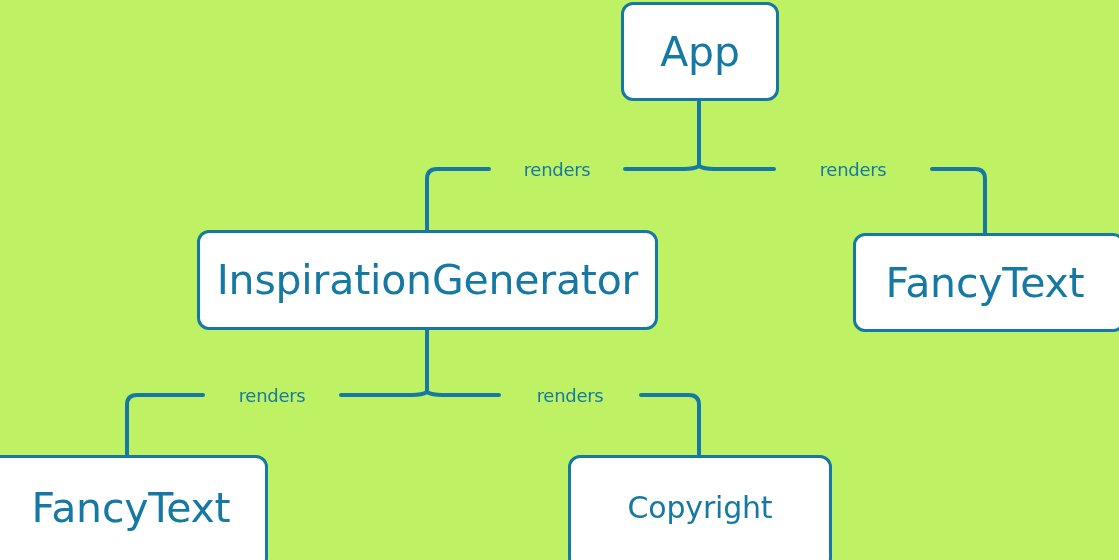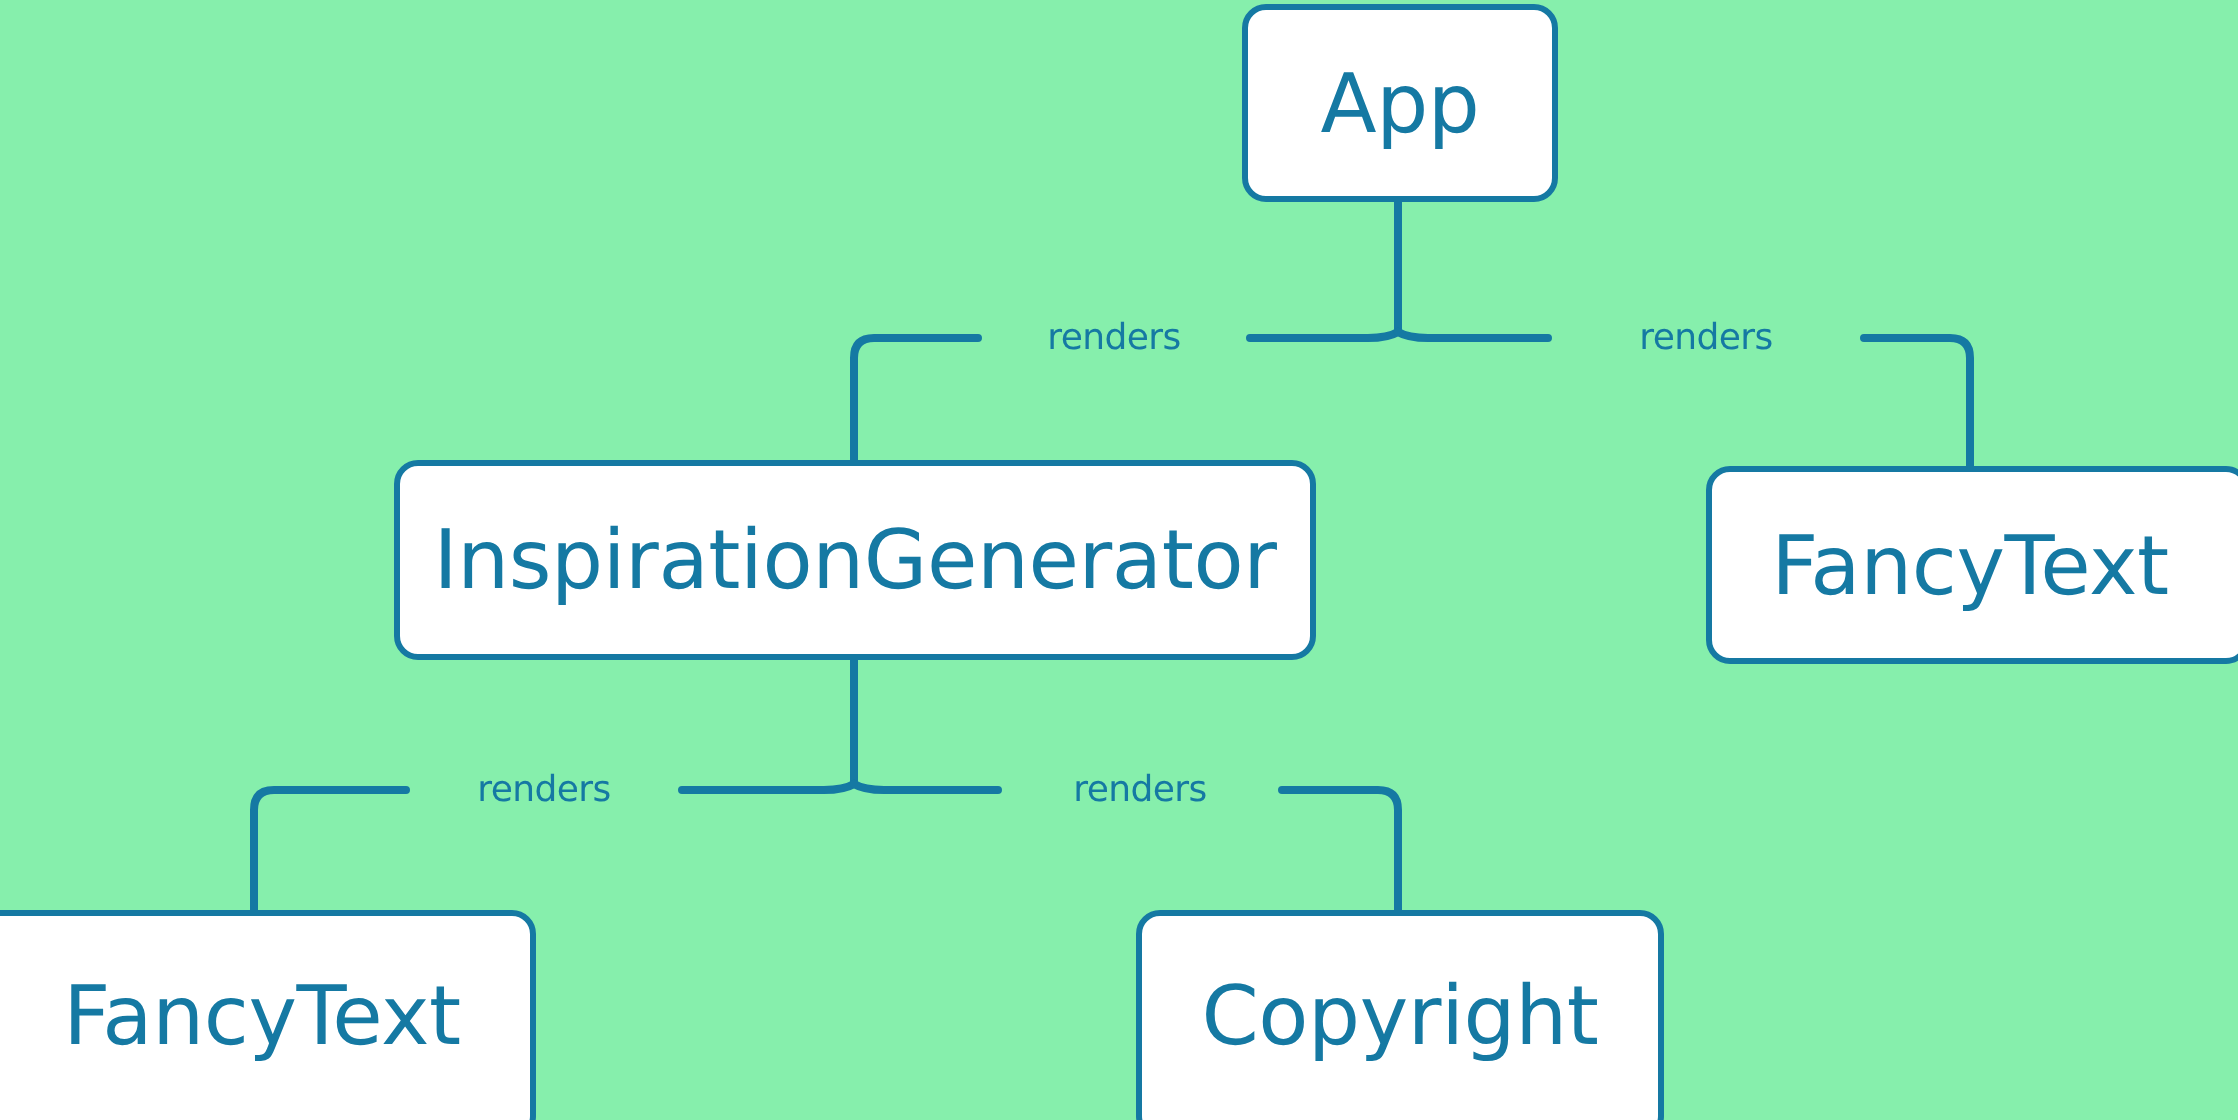--- a/index.html
+++ b/index.html
@@ -9,21 +9,21 @@
   body {
     width: 1119px;
     height: 560px;
     overflow: hidden;
     font-family: "DejaVu Sans", sans-serif;
   }
   #diagram-root {
     position: relative;
     width: 1119px;
     height: 560px;
-    background: #86efac;
+    background: #bef264;
   }
   #diagram-svg {
     position: absolute;
     left: 0;
     top: 0;
     width: 1119px;
     height: 560px;
     display: block;
   }
   .node-box {
@@ -90,21 +90,21 @@
 
   <div class="node-box" style="left:853px; top:233px; width:272px; height:99px;">
     <span class="node-label" style="font-size:41px; margin-right:8px;">FancyText</span>
   </div>
 
   <div class="node-box" style="left:-28px; top:455px; width:296px; height:115px; border-bottom-left-radius:12px;">
     <span class="node-label" style="font-size:41px; margin-left:22px; margin-bottom:10px;">FancyText</span>
   </div>
 
   <div class="node-box" style="left:568px; top:455px; width:264px; height:115px;">
-    <span class="node-label" style="font-size:41px; margin-bottom:10px;">Copyright</span>
+    <span class="node-label" style="font-size:30px; margin-bottom:10px;">Copyright</span>
   </div>
 
   <div class="edge-label" style="left:557px; top:169px;">renders</div>
 
   <div class="edge-label" style="left:853px; top:169px;">renders</div>
 
   <div class="edge-label" style="left:272px; top:395px;">renders</div>
 
   <div class="edge-label" style="left:570px; top:395px;">renders</div>
 

